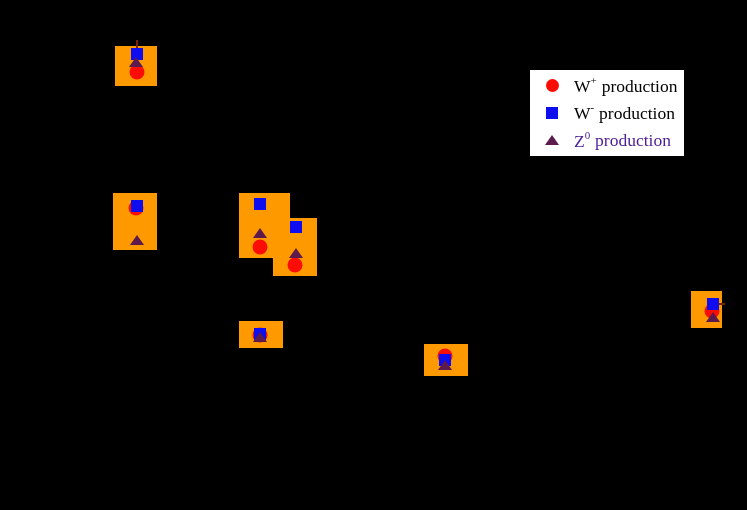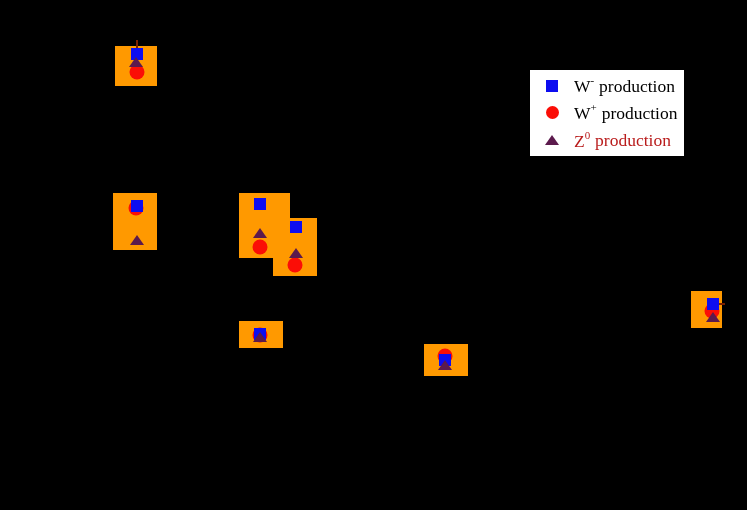--- a/index.html
+++ b/index.html
@@ -68,30 +68,30 @@
       <div class="marker m-triangle" style="left: 136.5px; top: 239.5px; border-left: 7px solid transparent; border-right: 7px solid transparent; border-bottom: 10px solid rgb(92, 26, 77);"></div>
       <div class="marker m-triangle" style="left: 260px; top: 233px; border-left: 7px solid transparent; border-right: 7px solid transparent; border-bottom: 10px solid rgb(92, 26, 77);"></div>
       <div class="marker m-triangle" style="left: 296px; top: 252.5px; border-left: 7px solid transparent; border-right: 7px solid transparent; border-bottom: 10px solid rgb(92, 26, 77);"></div>
       <div class="marker m-triangle" style="left: 260px; top: 336.5px; border-left: 7px solid transparent; border-right: 7px solid transparent; border-bottom: 10px solid rgb(92, 26, 77);"></div>
       <div class="marker m-triangle" style="left: 445px; top: 364.5px; border-left: 7px solid transparent; border-right: 7px solid transparent; border-bottom: 10px solid rgb(92, 26, 77);"></div>
       <div class="marker m-triangle" style="left: 713px; top: 317px; border-left: 7px solid transparent; border-right: 7px solid transparent; border-bottom: 10px solid rgb(92, 26, 77);"></div>
     </div>
   <div id="legend" style="left: 528px; top: 68px; width: 158px; height: 90px; background: rgb(255, 255, 255); border-color: rgb(0, 0, 0);">
       <div class="legend-row">
         <span class="legend-marker-cell">
+          <span class="lg-circle" style="background: rgb(251, 13, 6);"></span>
+        </span>
+        <span class="legend-label" style="color: rgb(0, 0, 0);"><span>W</span><sup>+</sup><span class="legend-rest">production</span></span>
+      </div>
+      <div class="legend-row">
+        <span class="legend-marker-cell">
           <span class="lg-square" style="background: rgb(13, 13, 240);"></span>
         </span>
         <span class="legend-label" style="color: rgb(0, 0, 0);"><span>W</span><sup>-</sup><span class="legend-rest">production</span></span>
       </div>
       <div class="legend-row">
         <span class="legend-marker-cell">
-          <span class="lg-circle" style="background: rgb(251, 13, 6);"></span>
-        </span>
-        <span class="legend-label" style="color: rgb(0, 0, 0);"><span>W</span><sup>+</sup><span class="legend-rest">production</span></span>
-      </div>
-      <div class="legend-row">
-        <span class="legend-marker-cell">
           <span class="lg-triangle" style="border-bottom: 10px solid rgb(92, 26, 77);"></span>
         </span>
-        <span class="legend-label" style="color: #b91c1c;"><span>Z</span><sup>0</sup><span class="legend-rest">production</span></span>
+        <span class="legend-label" style="color: #4c1d95;"><span>Z</span><sup>0</sup><span class="legend-rest">production</span></span>
       </div>
     </div>
 </div>
 
 </body></html>

